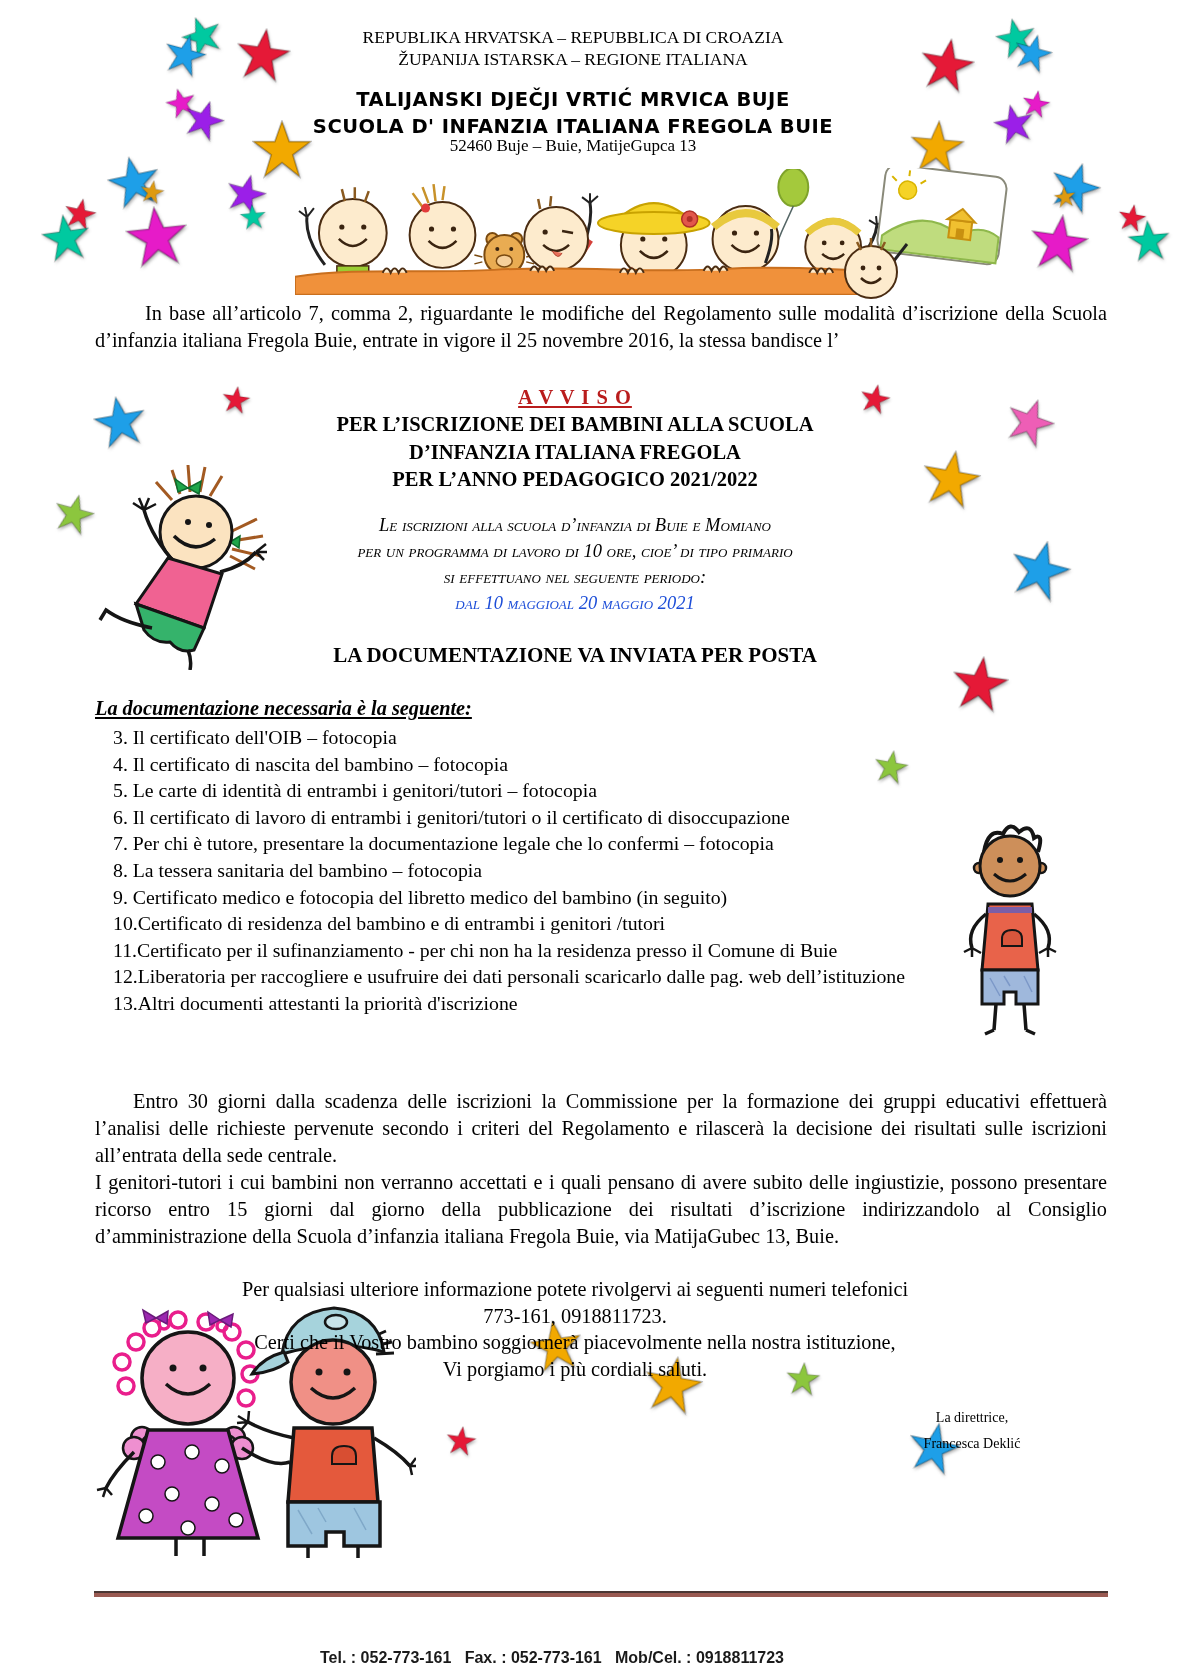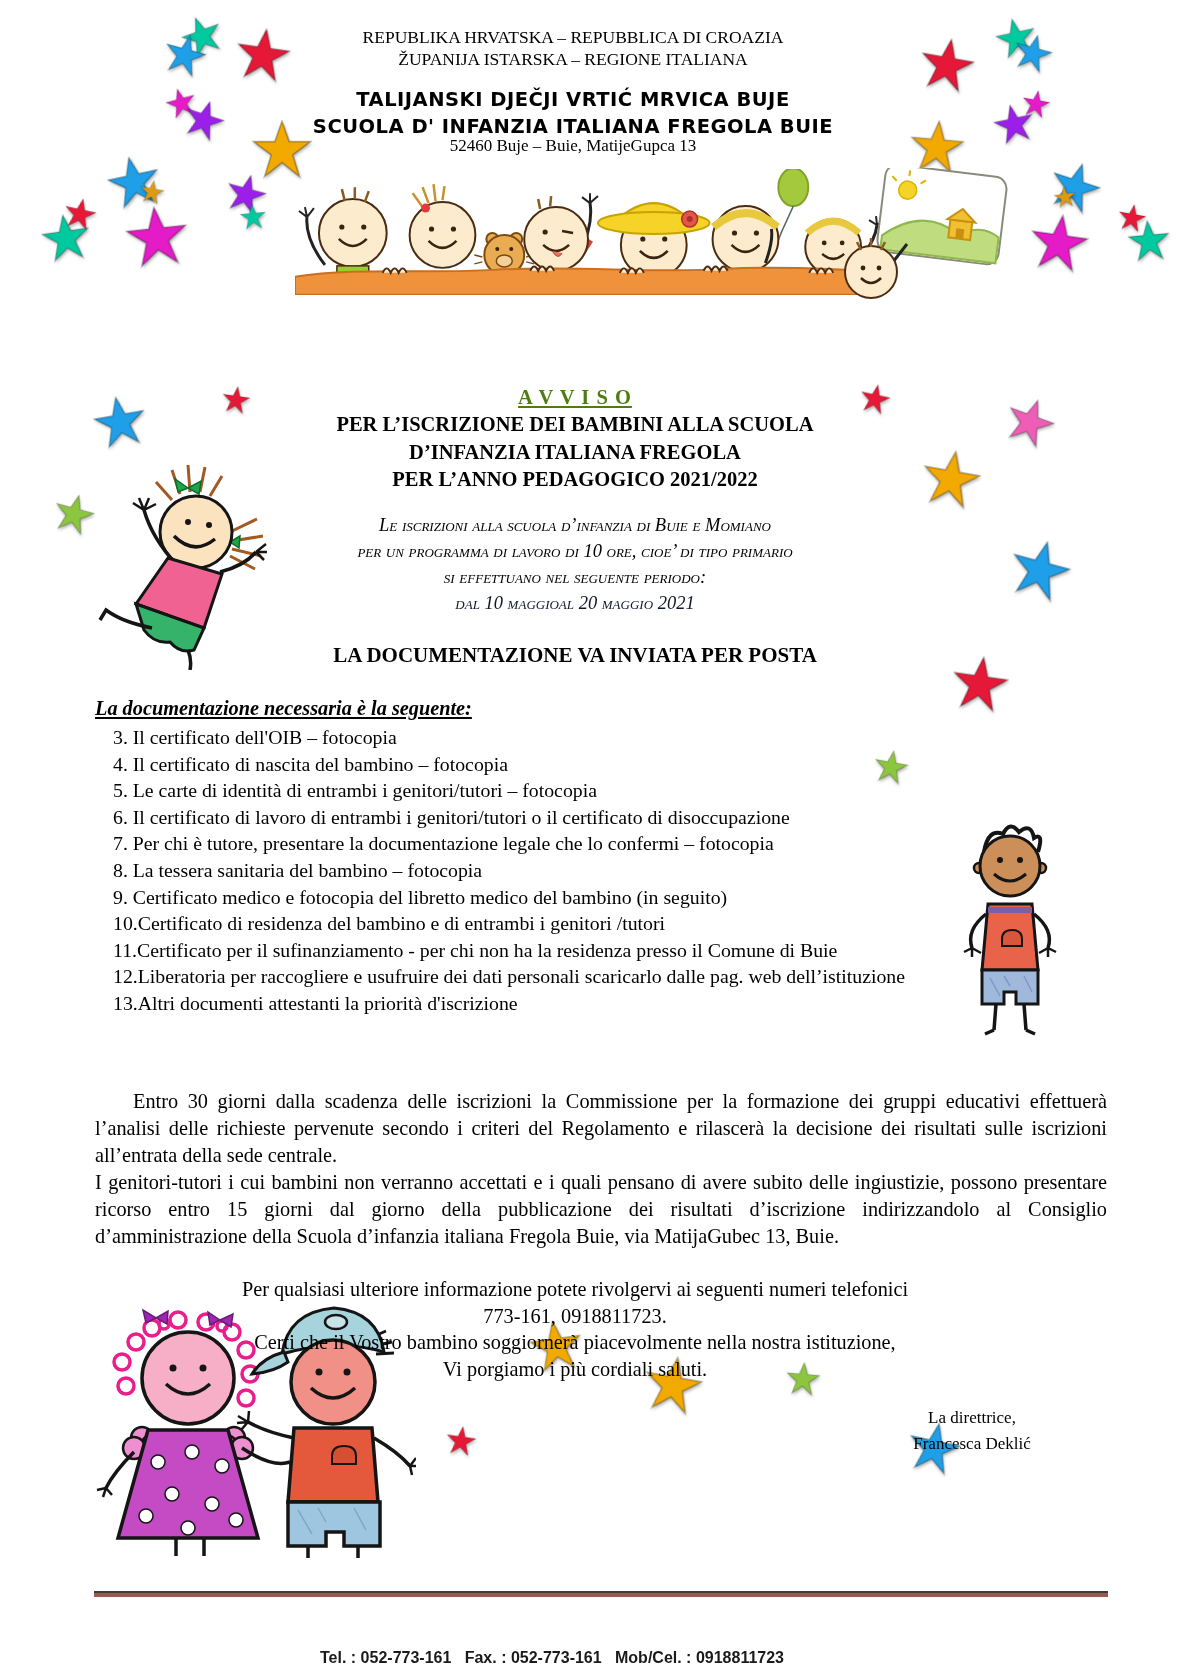--- a/index.html
+++ b/index.html
@@ -8,30 +8,30 @@
   .abs{position:absolute;}
   .ctr{text-align:center;}
   .star{position:absolute;filter:drop-shadow(1.5px 2.5px 1.5px rgba(0,0,0,.3));}
   .hdr{font-size:17.5px;line-height:22px;}
   .school{font-family:"DejaVu Sans",sans-serif;font-weight:bold;font-size:19.5px;line-height:27px;letter-spacing:.5px;}
   .addr{font-size:17px;}
   .body-par{font-size:20.3px;line-height:27px;text-align:justify;}
   .indent{text-indent:50px;}
   .indent-sm{text-indent:38px;}
   .avviso{font-size:20.5px;line-height:27.4px;font-weight:bold;}
-  .avviso .t{color:#4d7c0f;text-decoration:underline;letter-spacing:1px;}
+  .avviso .t{color:#b91c1c;text-decoration:underline;letter-spacing:1px;}
   .scaps{font-size:18.5px;line-height:26px;font-variant:small-caps;font-style:italic;}
-  .red{color:#0f172a;}
+  .red{color:#1d4ed8;}
   .posta{font-size:21px;font-weight:bold;}
   .dochead{font-size:20.3px;font-weight:bold;font-style:italic;text-decoration:underline;}
   .doclist{font-size:19.8px;line-height:26.6px;}
   .doclist div{white-space:nowrap;}
   .info{font-size:20.3px;line-height:26.6px;}
   .info div{white-space:nowrap;}
-  .sig{font-size:17px;line-height:25.5px;text-align:center;}
+  .sig{font-size:14px;line-height:25.5px;text-align:center;}
   .rule{border-top:2px solid #4A3734;background:#9A5A52;height:4px;}
   .foot{font-family:"Liberation Sans",sans-serif;font-weight:bold;font-size:16px;line-height:22px;color:#1a1a1a;white-space:pre-wrap;}
   svg{display:block;}
 </style>
 </head>
 <body>
 
 <div class="page">
 
   <div class="abs" style="left:0;top:0;width:1200px;height:1666px;">
@@ -361,20 +361,21 @@
     <div>ŽUPANIJA ISTARSKA – REGIONE ITALIANA</div>
   </div>
 
   <div class="abs ctr school" style="left:0;top:86px;width:1146px;">
     <div>TALIJANSKI DJEČJI VRTIĆ MRVICA BUJE</div>
     <div>SCUOLA D' INFANZIA ITALIANA FREGOLA BUIE</div>
   </div>
 
   <div class="abs ctr addr" style="left:0;top:136px;width:1146px;">52460 Buje – Buie, MatijeGupca 13</div>
 
+  <div class="abs body-par indent" style="left:95px;top:300px;width:1012px;">In base all’articolo 7, comma 2, riguardante le modifiche del Regolamento sulle modalità d’iscrizione della Scuola d’infanzia italiana Fregola Buie, entrate in vigore il 25 novembre 2016, la stessa bandisce l’</div>
 
   <div class="abs ctr avviso" style="left:0;top:384px;width:1150px;">
     <div><span class="t">A V V I S O</span></div>
     <div>PER L’ISCRIZIONE DEI BAMBINI ALLA SCUOLA</div>
     <div>D’INFANZIA ITALIANA FREGOLA</div>
     <div>PER L’ANNO PEDAGOGICO 2021/2022</div>
   </div>
 
   <div class="abs ctr scaps" style="left:0;top:512px;width:1150px;">
     <div>Le iscrizioni alla scuola d’infanzia di Buie e Momiano</div>

